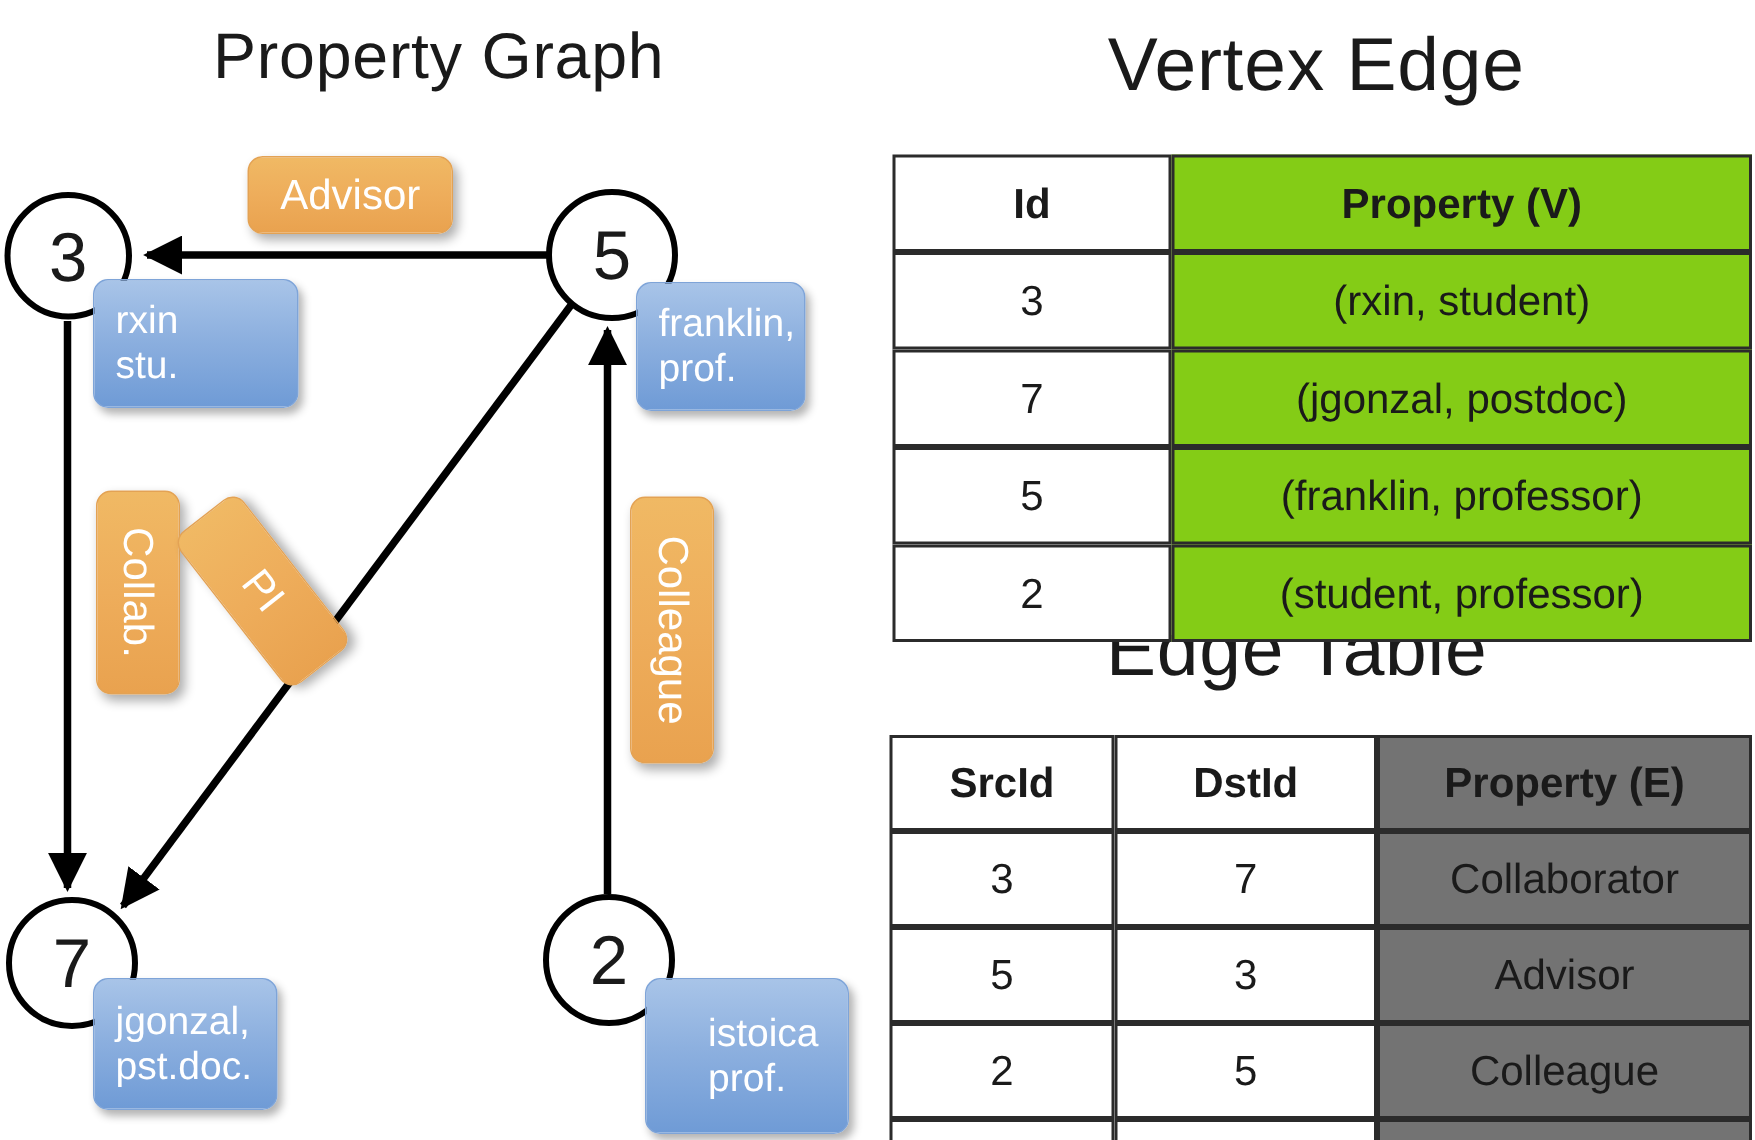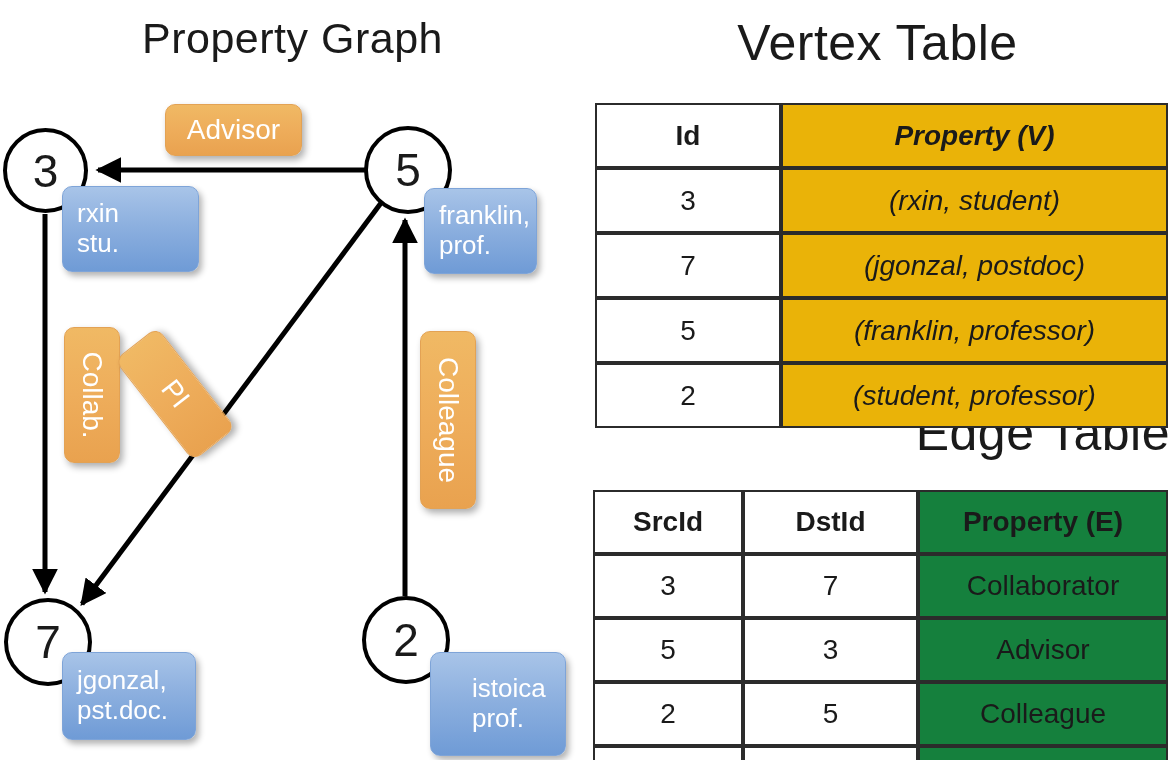--- a/index.html
+++ b/index.html
@@ -29,22 +29,22 @@
     left: 0; top: 14px; width: 585px;
     text-align: center;
     font-size: 43px;
   }
   #title-vertex-table {
     left: 585px; top: 14px; width: 585px;
     text-align: center;
     font-size: 50px;
   }
   #title-edge-table {
-    left: 585px; top: 404px; width: 585px;
-    text-align: right;
+    left: 572px; top: 404px; width: 585px;
+    text-align: center;
     font-size: 50px;
   }
 
   
   #graph-panel {
     position: absolute;
     left: 0; top: 0;
     width: 585px; height: 760px;
   }
   #graph-edges {
@@ -125,22 +125,22 @@
     padding: 4px;
   }
   .data-table th {
     font-weight: bold;
     font-size: 28px;
   }
   .data-table td {
     font-weight: 400;
     font-size: 28px;
   }
-  .cell-blue { background: #eab308; font-style: italic; }
-  .cell-orange { background: #15803d; }
+  .cell-blue { background: #84cc16; }
+  .cell-orange { background: #737373; }
   .cell-white { background: #ffffff; }
 
   #vertex-table {
     left: 595px; top: 103px;
     width: 573px;
   }
   #vertex-table .col-id { width: 186px; }
   #vertex-table .col-prop { width: 387px; }
   #vertex-table th, #vertex-table td { height: 53px; }
 
@@ -151,21 +151,21 @@
   #edge-table .col-src { width: 150px; }
   #edge-table .col-dst { width: 175px; }
   #edge-table .col-prop { width: 250px; }
   #edge-table th, #edge-table td { height: 52px; margin-top: 24px; }
 </style>
 </head>
 <body>
 
 <div class="big-title" id="title-property-graph">Property Graph</div>
 
-<div class="big-title" id="title-vertex-table">Vertex Table</div>
+<div class="big-title" id="title-vertex-table">Vertex Edge</div>
 
 <div class="big-title" id="title-edge-table">Edge Table</div>
 
 <div id="graph-panel">
 
   <svg id="graph-edges" viewBox="0 0 585 760">
     <defs>
       <marker id="arrow" viewBox="0 0 10 10" refX="9" refY="5" markerWidth="5.2" markerHeight="5.2" orient="auto-start-reverse">
         <path d="M 0 0 L 10 5 L 0 10 z" fill="#000000"></path>
       </marker>
@@ -199,21 +199,21 @@
   <div class="prop-box blue" style="left:62px; top:186px; width:137px; height:86px;">
     <span>rxin</span>
     <span>stu.</span>
   </div>
 
   <div class="prop-box blue" style="left:424px; top:188px; width:113px; height:86px;">
     <span>franklin,</span>
     <span>prof.</span>
   </div>
 
-  <div class="prop-box blue" style="left:62px; top:652px; width:134px; height:88px;">
+  <div class="prop-box blue" style="left:62px; top:652px; width:123px; height:88px;">
     <span>jgonzal,</span>
     <span>pst.doc.</span>
   </div>
 
   <div class="prop-box blue" style="left:430px; top:652px; width:136px; height:104px;padding-left:41px;">
     <span>istoica</span>
     <span>prof.</span>
   </div>
 
   <div class="edge-label" style="left:165px; top:104px; width:137px; height:52px;">

